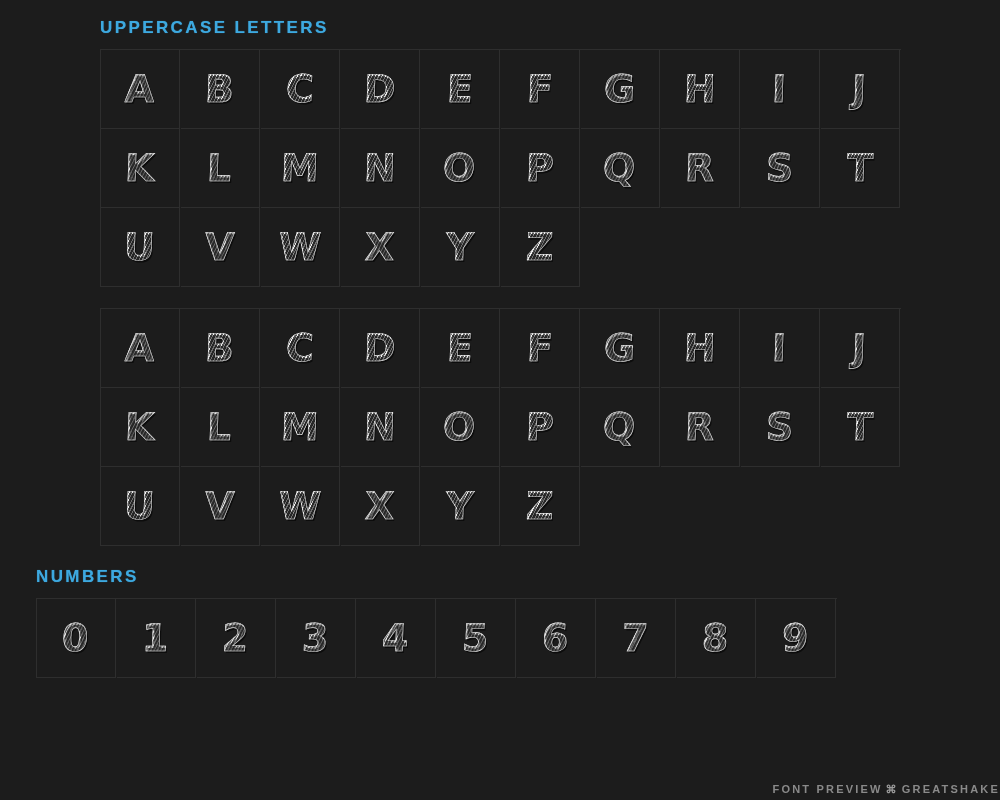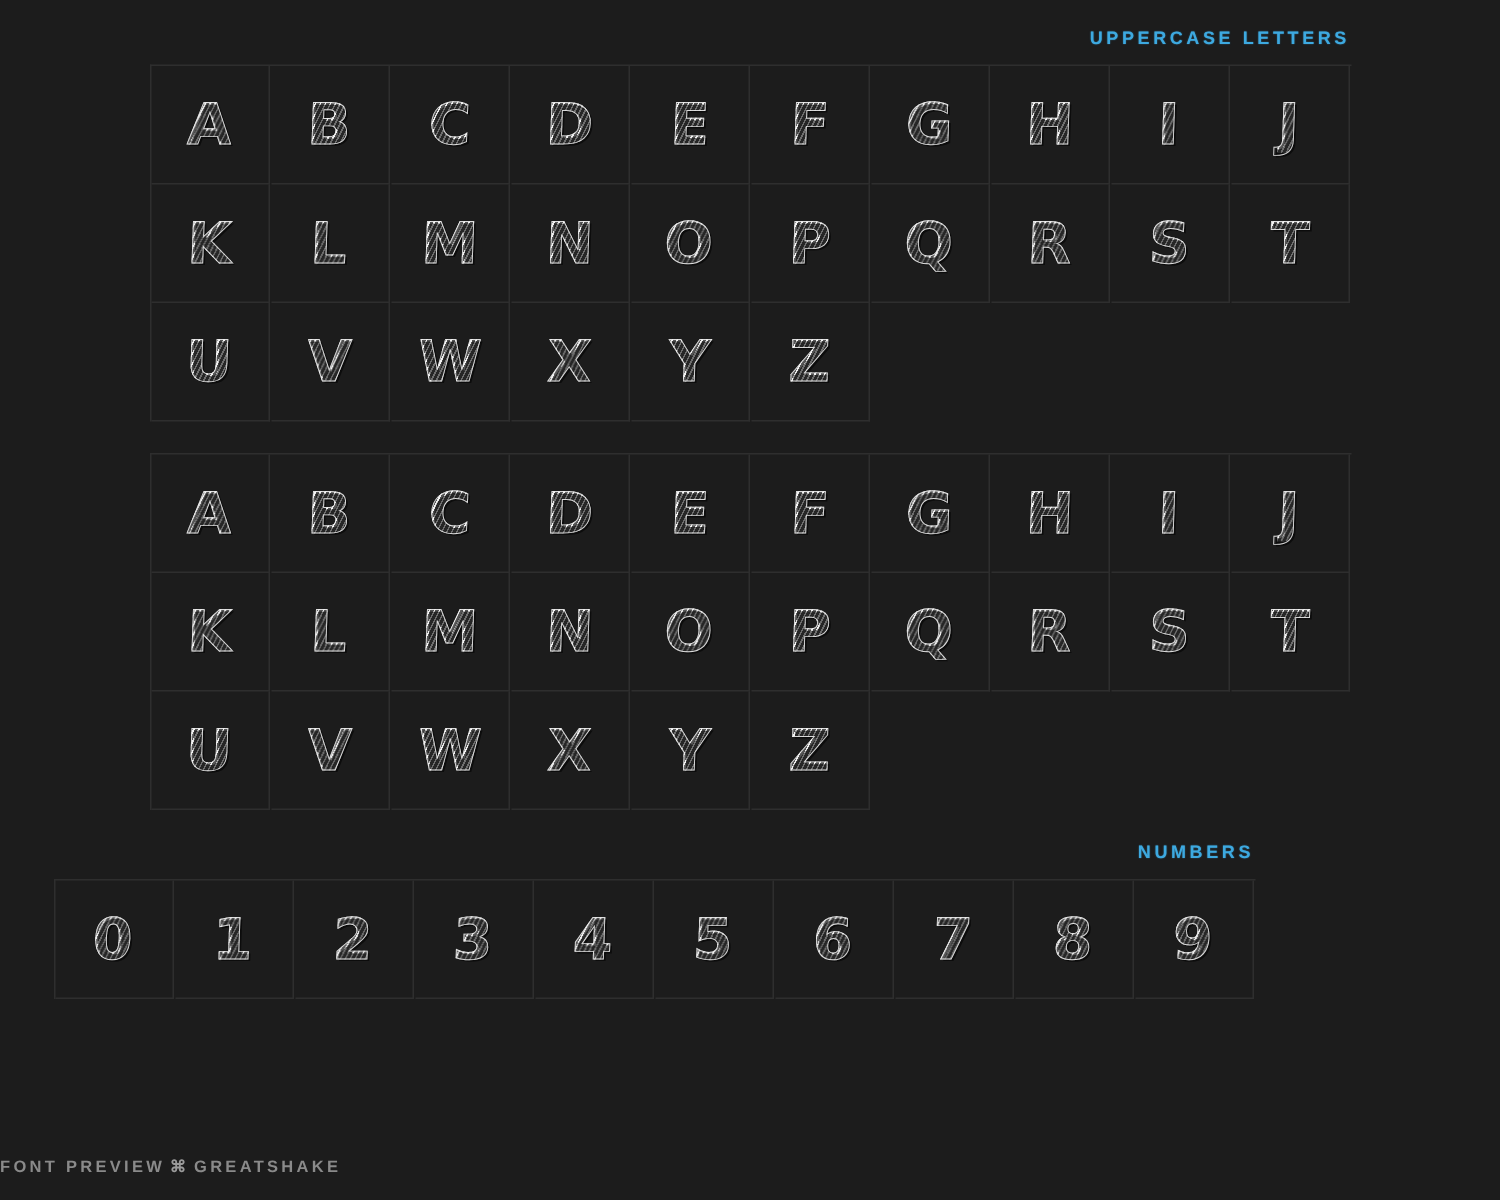--- a/index.html
+++ b/index.html
@@ -18,23 +18,23 @@
     width: 1000px;
     height: 800px;
     position: relative;
     background: #1c1c1c;
   }
   .section {
     width: 800px;
     margin: 0 auto;
   }
   .section-title {
-    text-align: right;
+    text-align: left;
     color: #3da9e0;
-    font-size: 12px;
+    font-size: 17px;
     font-weight: bold;
     letter-spacing: 2.4px;
     text-transform: uppercase;
     font-family: "Liberation Sans", sans-serif;
     text-shadow: 0 0 1px rgba(61,169,224,0.6);
   }
   .grid {
     display: grid;
     grid-template-columns: repeat(10, 80px);
     border-top: 1px solid #2e2e2e;
@@ -78,28 +78,29 @@
     letter-spacing: 1px;
     transform: skewX(-2deg);
   }
   .glyph.num {
     font-size: 38px;
   }
   .footer {
     position: absolute;
     left: 0;
     right: 0;
-    bottom: 34px;
-    text-align: left;
+    bottom: 22px;
+    text-align: right;
     color: #8a8a8a;
     font-size: 11px;
     letter-spacing: 2.2px;
     font-weight: bold;
     text-transform: uppercase;
     font-family: "Liberation Sans", sans-serif;
+    padding-left: 48px;
   }
   .footer .mark {
     display: inline-block;
     margin: 0 3px;
     color: #9a9a9a;
   }
   .sp-title-1 { margin-top: 18px; }
   .sp-grid-1 { margin-top: 11px; }
   .sp-title-2 { margin-top: 21px; }
   .sp-grid-2 { margin-top: 11px; }

